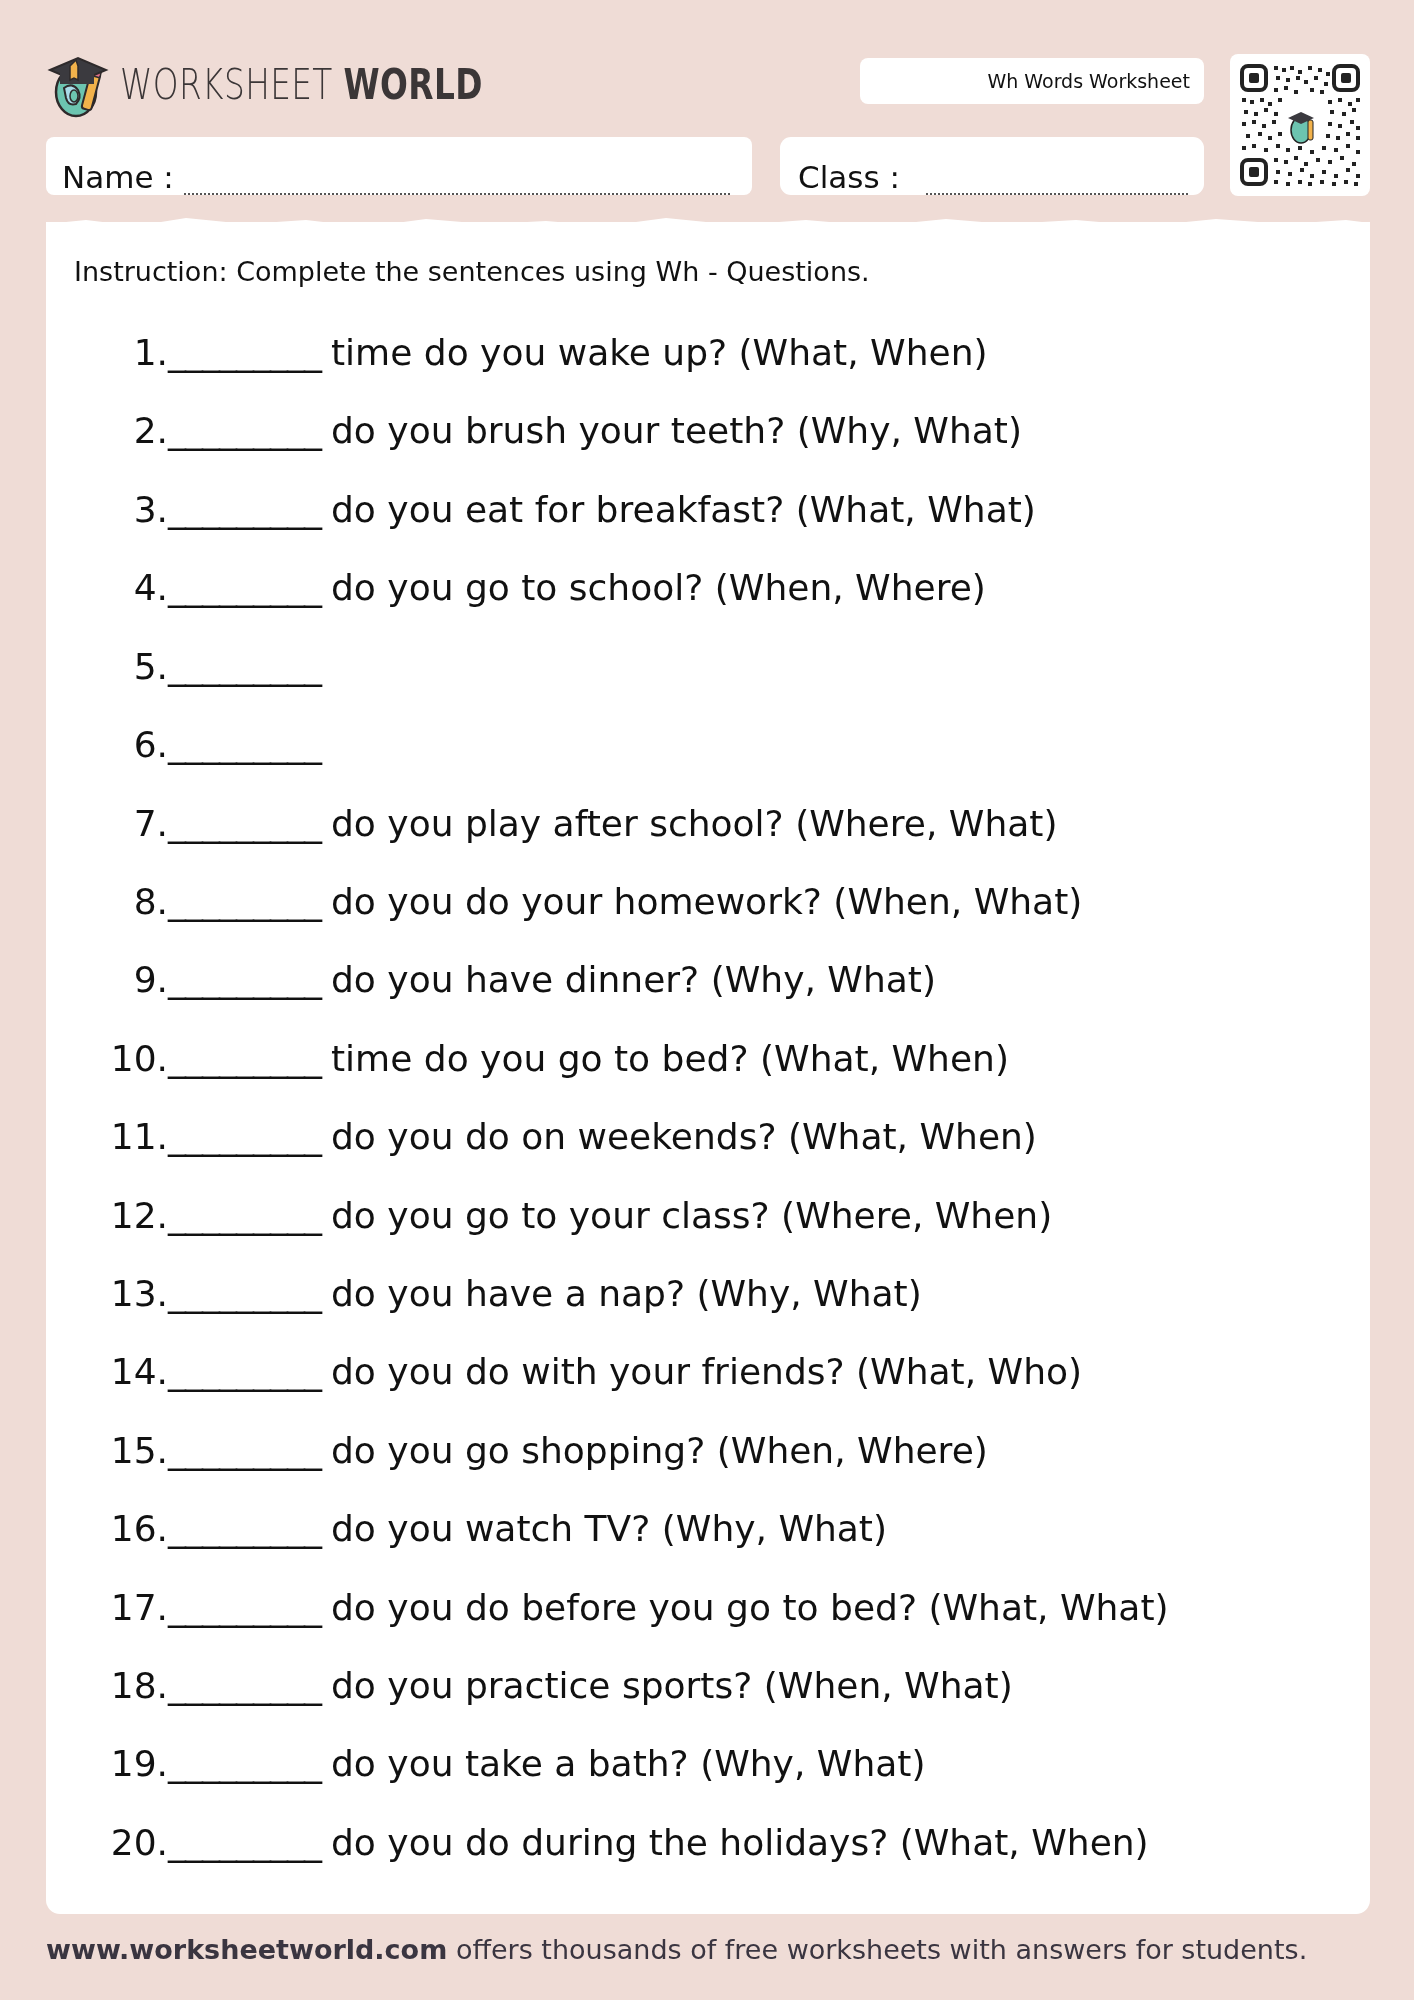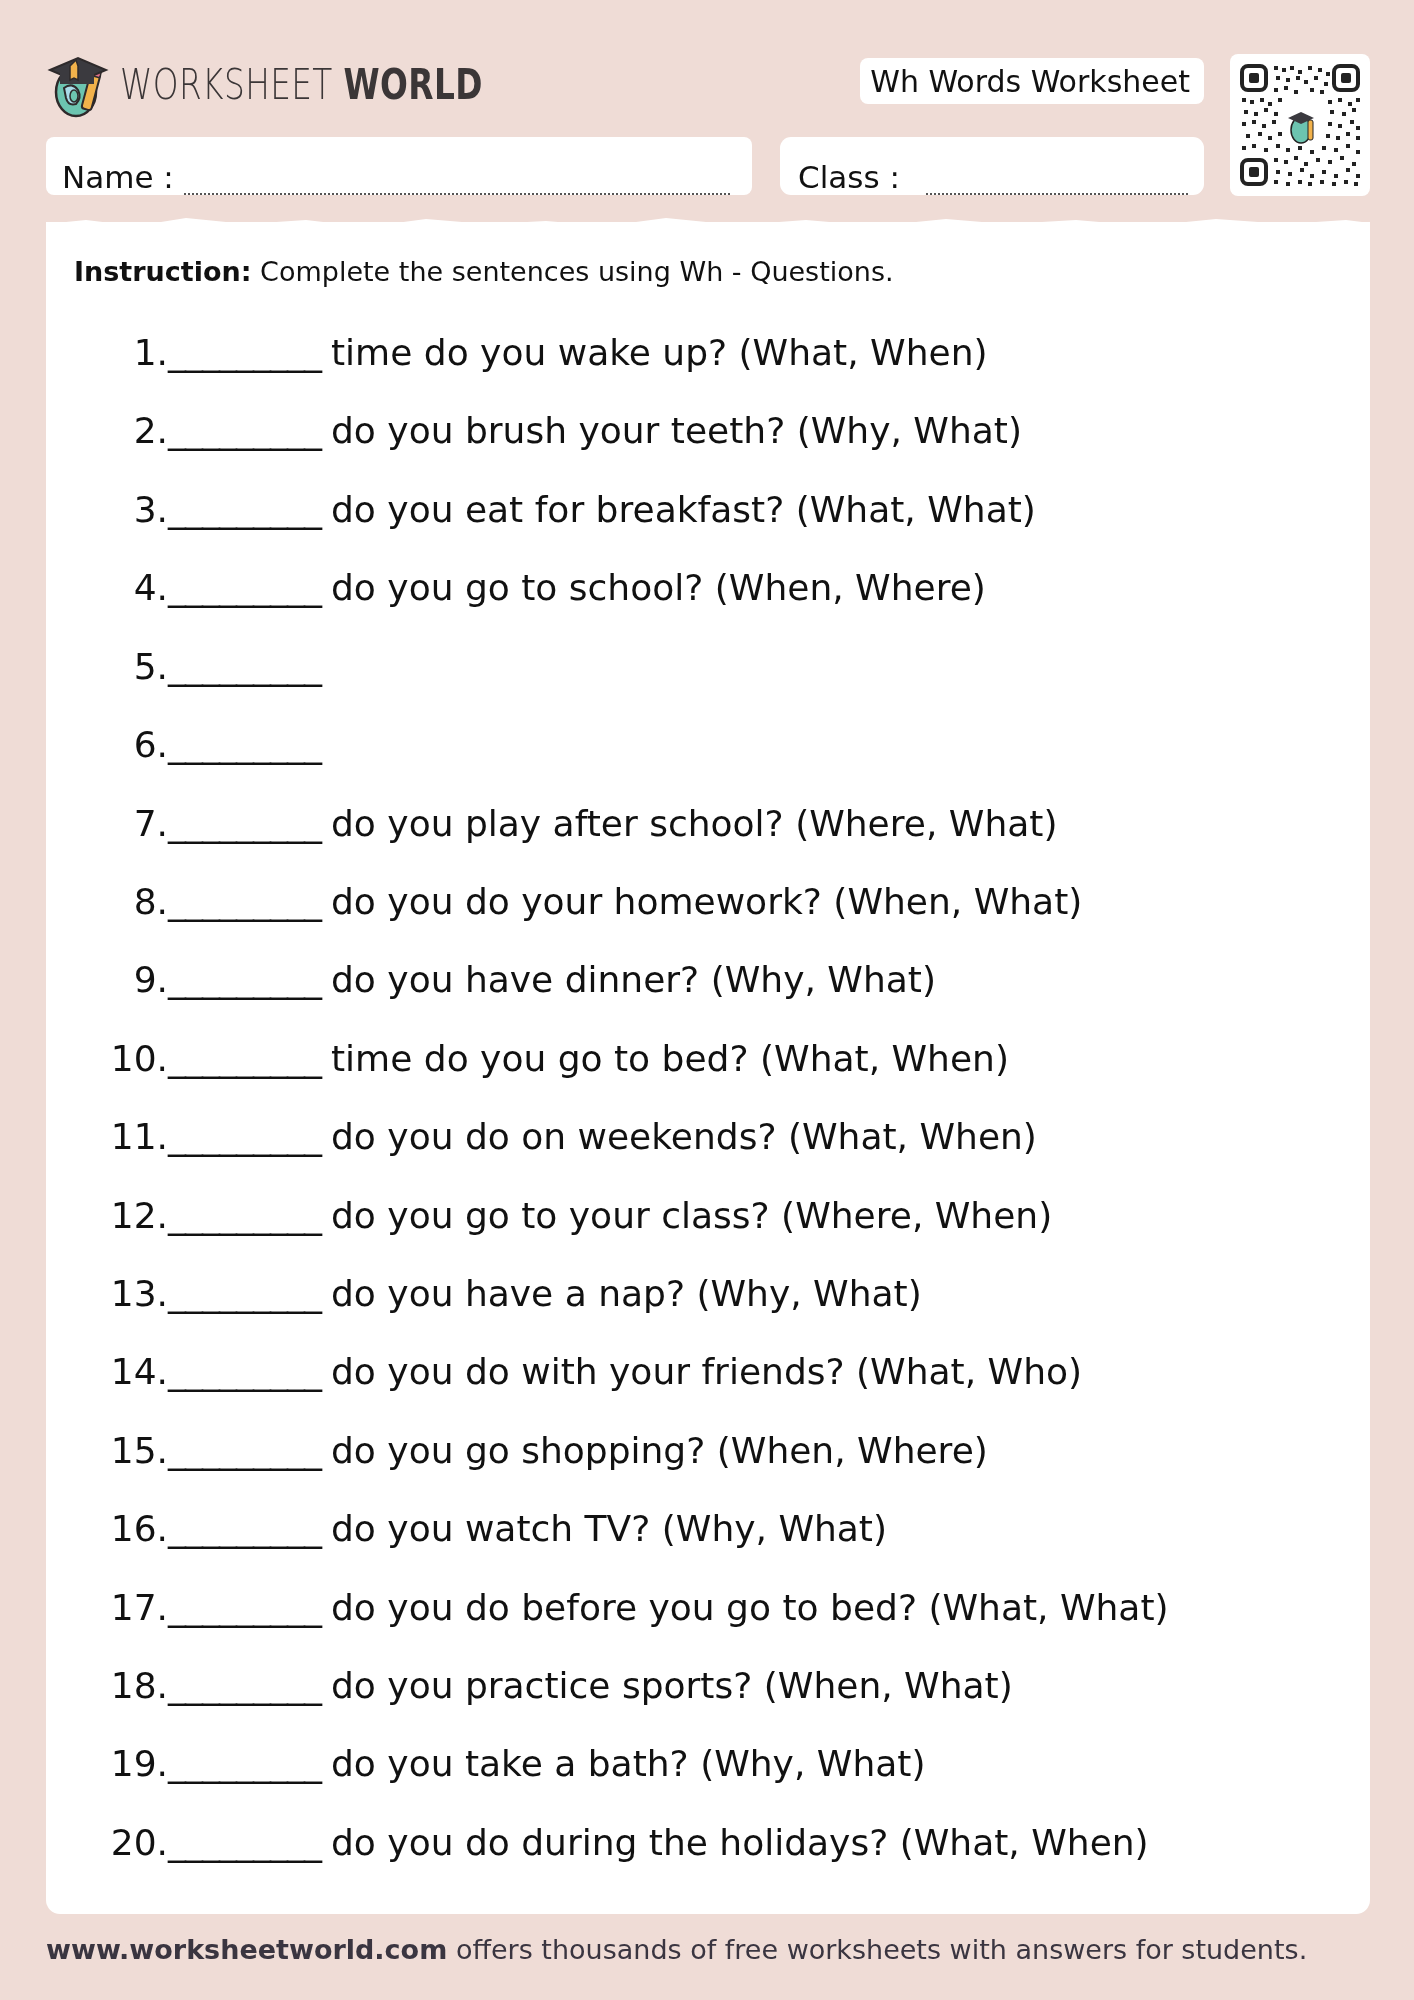--- a/index.html
+++ b/index.html
@@ -13,21 +13,21 @@
   .logo svg { width: 66px; height: 72px; }
   .logo-text { margin-left: 8px; font-size: 42px; letter-spacing: 0.5px; color: #3b3637; font-family: "DejaVu Sans", sans-serif; transform: scaleX(0.78); transform-origin: left center; white-space: nowrap; }
   .logo-text b { font-weight: 700; }
   .logo-text span.light { font-weight: 300; }
 
   .title-box {
   position: absolute; left: 860px; top: 58px; width: 344px; height: 46px;
   background: #fff; border-radius: 8px;
   display: flex; align-items: center; justify-content: flex-end;
   padding-right: 14px; box-sizing: border-box;
-  font-size: 30px; font-weight: 500; color: #111; font-family: "DejaVu Sans", sans-serif;
+  font-size: 19px; font-weight: 500; color: #111; font-family: "DejaVu Sans", sans-serif;
   }
   .qr {
     position: absolute; left: 1230px; top: 54px; width: 140px; height: 142px;
     background: #fff; border-radius: 8px;
   }
   .qr svg { position: absolute; left: 8px; top: 8px; width: 124px; height: 126px; }
 
   .field {
     position: absolute; top: 137px; height: 58px; background: #fff; border-radius: 8px;
     display: flex; align-items: flex-end; box-sizing: border-box;
@@ -42,21 +42,21 @@
   .card {
     position: absolute; left: 46px; top: 222px; width: 1324px; height: 1692px;
     background: #fff; border-radius: 0 0 14px 14px;
   }
   .torn { position: absolute; left: 46px; top: 214px; width: 1324px; height: 22px; }
 
   .instruction {
     position: absolute; left: 74px; top: 256px; font-size: 27px;
     font-family: "DejaVu Sans", sans-serif; color: #111; white-space: nowrap;
   }
-  .instruction b { font-weight: 700; }
+  .instruction b { font-weight: 400; }
 
   .questions { position: absolute; left: 0; top: 332px; width: 1414px; }
   .q {
     position: absolute; height: 60px; display: flex; align-items: baseline;
     font-family: "DejaVu Sans", sans-serif; font-size: 36px; color: #111; white-space: nowrap;
   }
   .q .num { display: inline-block; width: 168px; text-align: right; }
   .q .blank { display: inline-block; letter-spacing: -1px; }
   .q .text { margin-left: 10px; }
 

